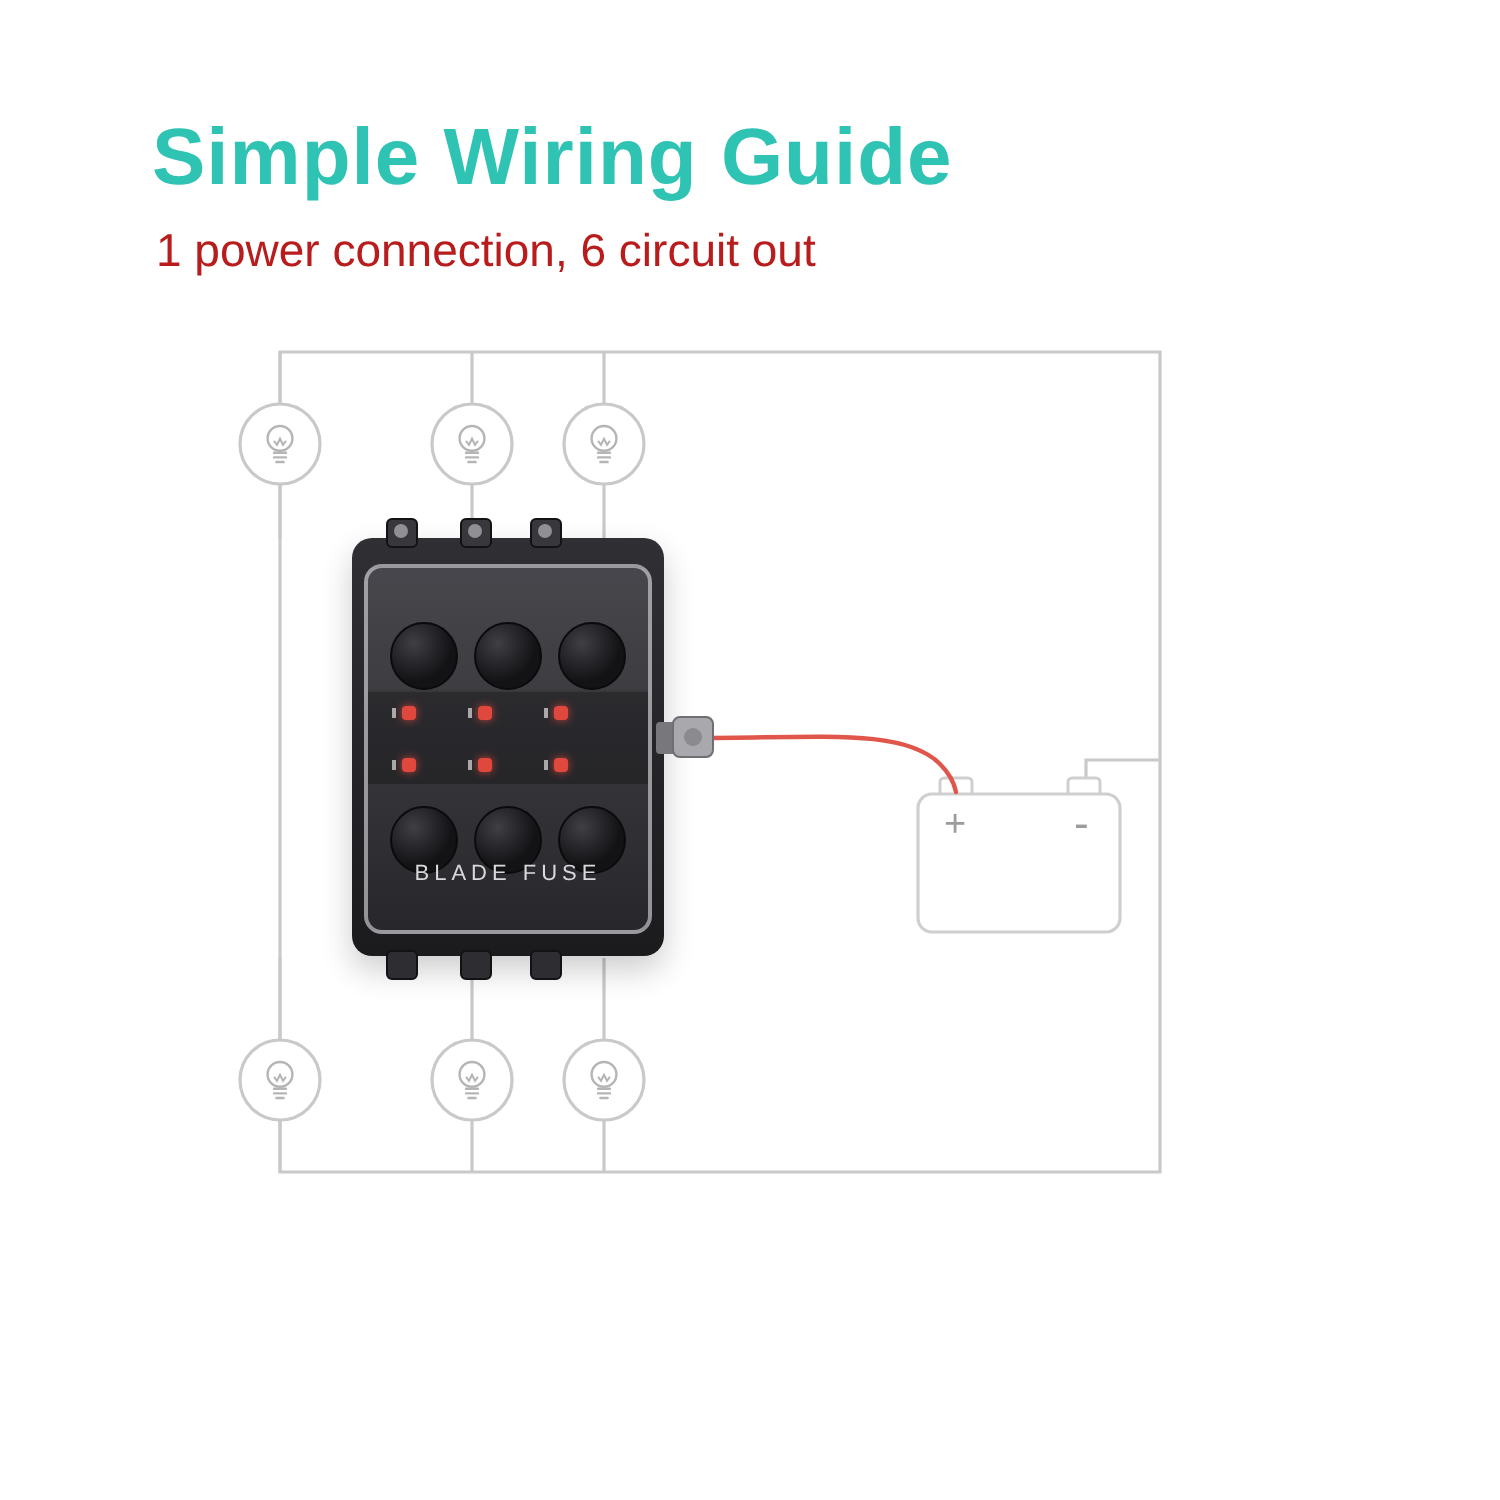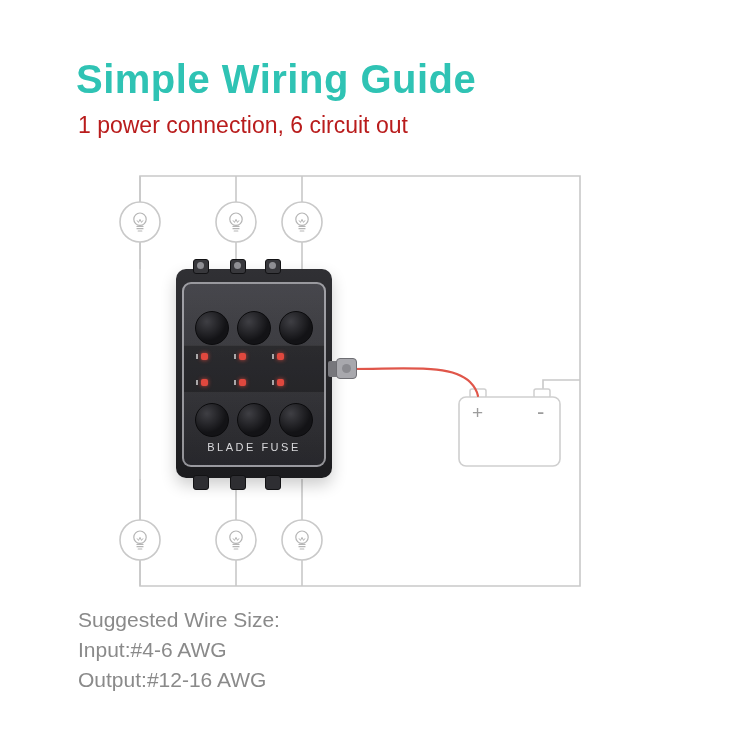--- a/index.html
+++ b/index.html
@@ -37,21 +37,21 @@
   }
   .socket.r1{top:42px}.socket.r2{top:134px}
   .socket.c1{left:19px}.socket.c2{left:61px}.socket.c3{left:103px}
   .led-panel{position:absolute;left:8px;right:8px;top:76px;height:46px;background:rgba(0,0,0,0.28);
     border-top:1px solid rgba(255,255,255,0.07);border-bottom:1px solid rgba(255,255,255,0.07);}
   .led{position:absolute;width:7px;height:7px;border-radius:2px;background:#E0483E;box-shadow:0 0 4px rgba(224,72,62,0.85);}
   .led::after{content:"";position:absolute;left:-5px;top:1px;width:2px;height:5px;background:rgba(255,255,255,0.6);}
   .led.lr1{top:84px}.led.lr2{top:110px}
   .led.lc1{left:25px}.led.lc2{left:63px}.led.lc3{left:101px}
   .fuse-label{
-    position:absolute;left:0;top:172px;width:100%;text-align:center;
+    position:absolute;left:0;top:162px;width:100%;text-align:center;
     color:#D9D9DC;font-size:11px;letter-spacing:2.5px;font-weight:400;
   }
   .stud-bar{position:absolute;left:152px;top:92px;width:14px;height:16px;background:#77777c;border-radius:2px;}
   .stud-nut{position:absolute;left:160px;top:89px;width:21px;height:21px;background:#a8a8ad;border:1px solid #6e6e73;border-radius:4px;box-sizing:border-box;}
   .stud-nut::after{content:"";position:absolute;left:5px;top:5px;width:9px;height:9px;border-radius:50%;background:#8a8a8f;}
   
   .battery-plus{position:absolute;left:472px;top:402px;font-size:19px;color:#9c9c9c;font-weight:400;}
   .battery-minus{position:absolute;left:537px;top:399px;font-size:22px;color:#9c9c9c;font-weight:400;}
   
   .wire-size{position:absolute;left:78px;top:608px;}
@@ -140,19 +140,14 @@
 
     <div class="fuse-label">BLADE FUSE</div>
 
     <div class="stud-bar"></div>
     <div class="stud-nut"></div>
   </div>
 
   <span class="battery-plus">+</span>
   <span class="battery-minus">-</span>
 
-  <footer class="wire-size">
-    <p>Suggested Wire Size:</p>
-    <p>Input:#4-6 AWG</p>
-    <p>Output:#12-16 AWG</p>
-  </footer>
 
 </div>
 
 </body></html>

